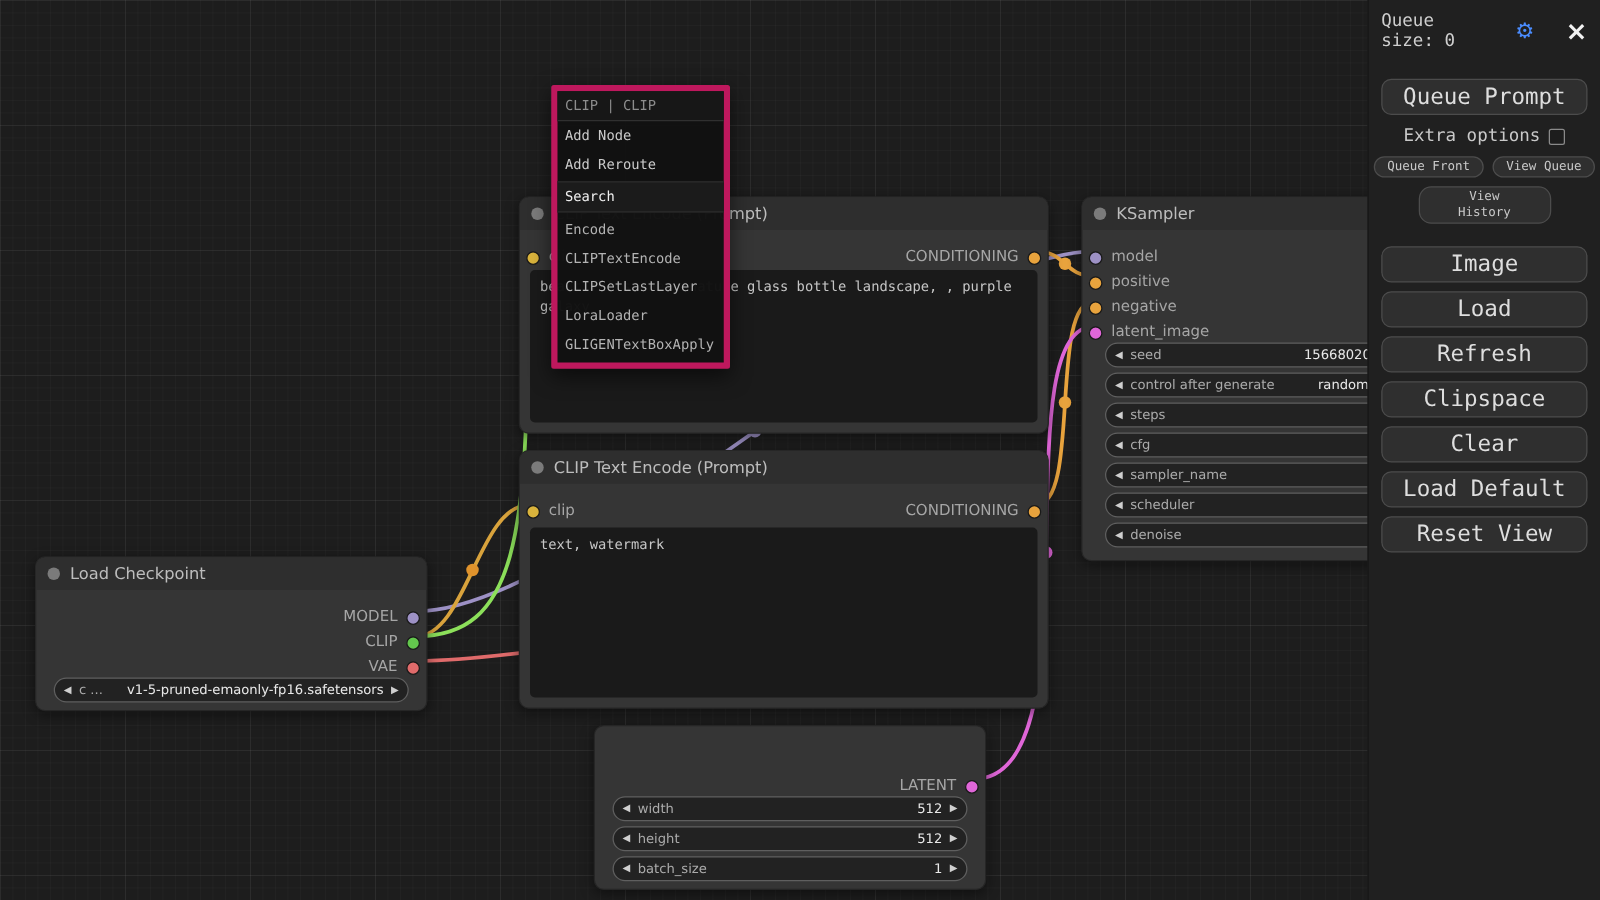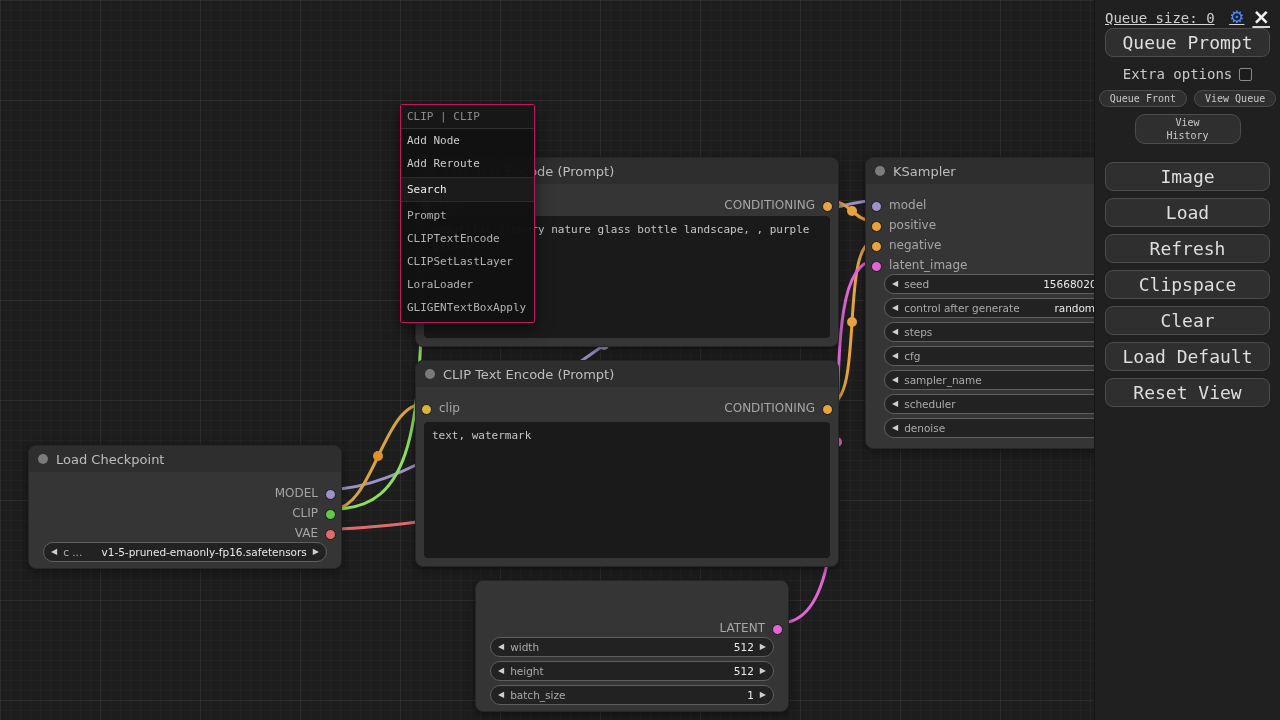--- a/index.html
+++ b/index.html
@@ -28,34 +28,34 @@
   .dot{width:9px;height:9px;border-radius:50%;border:1px solid #191919;flex:none;background:#888;}
   .widget{position:absolute;height:18px;background:#222;border:1px solid #5f5f5f;
           border-radius:10px;display:flex;align-items:center;gap:6px;padding:0 7px;
           font-size:10.5px;color:#ababab;overflow:hidden;white-space:nowrap;}
   .widget .arrow{font-size:8px;color:#cfcfcf;flex:none;line-height:1;}
   .widget .wvalue{margin-left:auto;color:#e9e9e9;}
   .textarea{position:absolute;background:#1a1a1a;border-radius:4px;padding:6px 8px;
             color:#c6c6c6;font:11px "DejaVu Sans Mono",monospace;white-space:pre-wrap;
             overflow:hidden;line-height:1.45;}
   
-  .context-menu{position:absolute;left:400px;top:68px;width:133px;z-index:50;
-      background:rgba(17,17,17,0.98);border:1px solid #be185d;border-radius:2px;
+  .context-menu{position:absolute;left:441px;top:68px;width:133px;z-index:50;
+      background:rgba(17,17,17,0.98);border:5px solid #be185d;border-radius:2px;
       font:11px "DejaVu Sans Mono",monospace;box-shadow:0 6px 16px rgba(0,0,0,.55);
-      padding-bottom:3px;margin-top:36px;}
+      padding-bottom:3px;}
   .cm-title{padding:5px 6px;color:#8d8d8d;background:#171717;border-bottom:1px solid #303030;}
   .cm-item{padding:5px 6px;color:#cbcbcb;cursor:pointer;}
   .cm-search{padding:5px 6px;color:#efefef;background:#1b1b1b;
              border-top:1px solid #2c2c2c;border-bottom:1px solid #2c2c2c;margin:2px 0;}
   .cm-node-item{padding:5px 6px;color:#b3b3b3;cursor:pointer;}
   
   .sidebar{position:absolute;right:0;top:0;width:185px;height:720px;z-index:100;
            background:#202020;border-left:1px solid #161616;color:#d6d6d6;
            font-family:"DejaVu Sans Mono",monospace;}
-  .sb-top{display:flex;align-items:center;padding:9px 10px 2px 10px;gap:8px;text-decoration:underline;}
+  .sb-top{display:flex;align-items:center;padding:9px 10px 22px 10px;gap:25px;}
   .sb-queue{flex:1;font-size:14px;color:#cfcfcf;}
   .sb-gear{font-family:"DejaVu Sans",sans-serif;font-size:17px;color:#4a8cff;cursor:pointer;line-height:1;}
   .sb-close{font-family:"DejaVu Sans",sans-serif;font-size:21px;font-weight:bold;color:#f2f2f2;
             cursor:pointer;line-height:.8;}
   .big-btn{display:flex;align-items:center;justify-content:center;width:165px;height:29px;
            margin:0 auto 7px auto;background:#2f2f2f;border:1px solid #4c4c4c;border-radius:8px;
            color:#dedede;font:18px "DejaVu Sans Mono",monospace;cursor:pointer;padding:12px;}
   .sb-extra{display:flex;align-items:center;justify-content:center;gap:7px;
             margin:9px 0 8px 0;font-size:14px;color:#c9c9c9;}
   .checkbox{width:11px;height:11px;border:1px solid #8a8a8a;border-radius:2px;background:#1d1d1d;cursor:pointer;}
@@ -229,21 +229,21 @@
         <span class="arrow">▶</span>
       </div>
     </div>
   </div>
 
   <div class="context-menu">
     <div class="cm-title">CLIP | CLIP</div>
     <div class="cm-item">Add Node</div>
     <div class="cm-item">Add Reroute</div>
     <div class="cm-search">Search</div>
-    <div class="cm-node-item">Prompt</div>
+    <div class="cm-node-item">Encode</div>
     <div class="cm-node-item">CLIPTextEncode</div>
     <div class="cm-node-item">CLIPSetLastLayer</div>
     <div class="cm-node-item">LoraLoader</div>
     <div class="cm-node-item">GLIGENTextBoxApply</div>
   </div>
 
   <div class="sidebar">
     <div class="sb-top">
       <span class="sb-queue">Queue size: 0</span>
       <span class="sb-gear">⚙</span>

